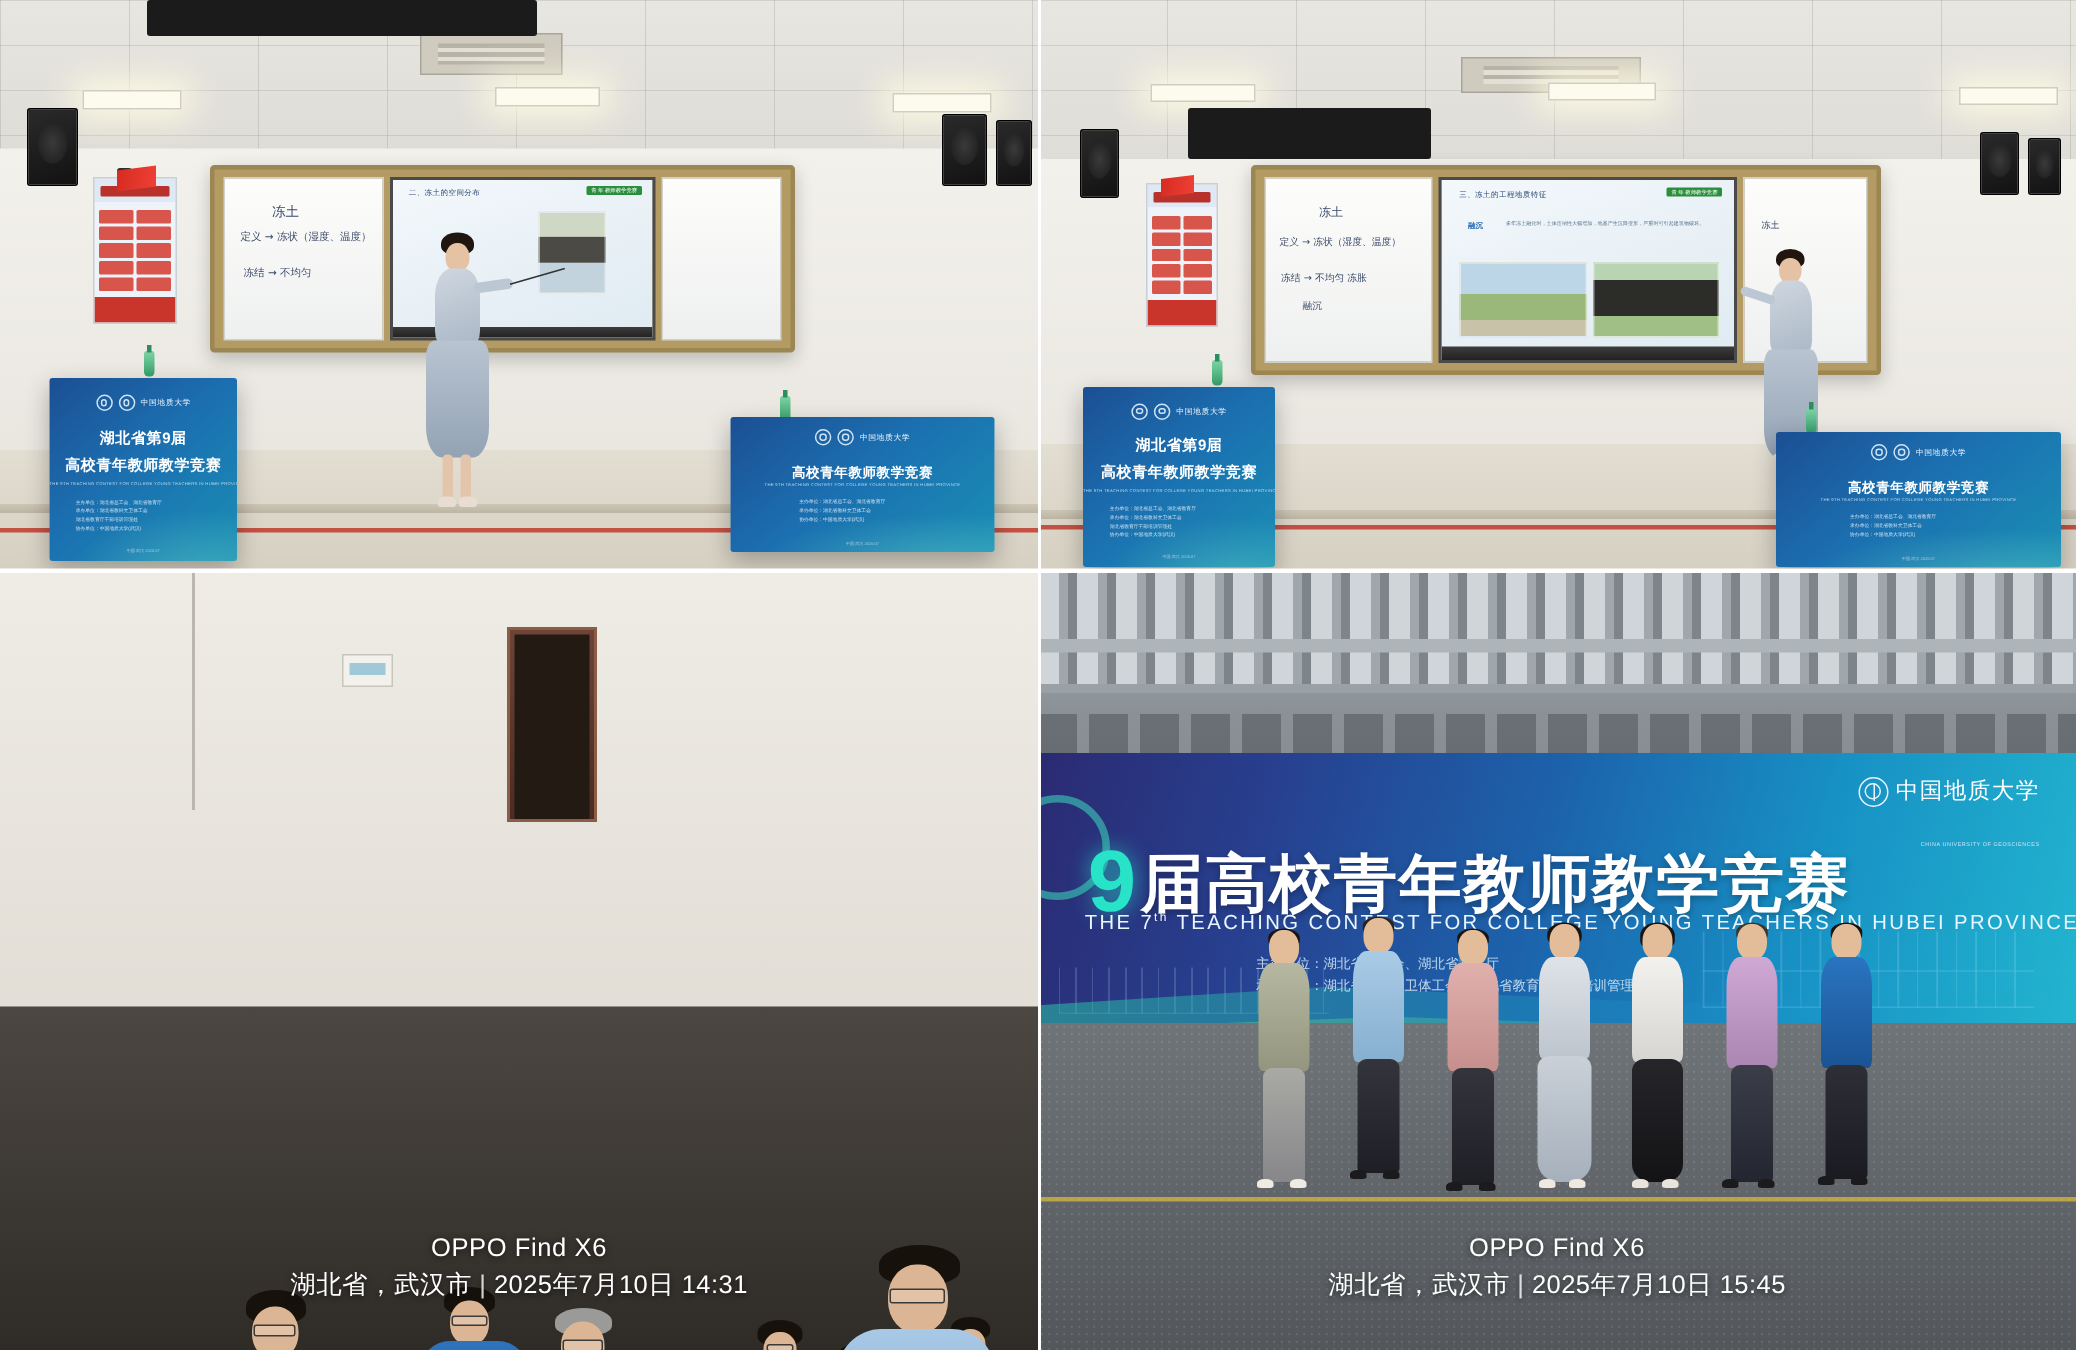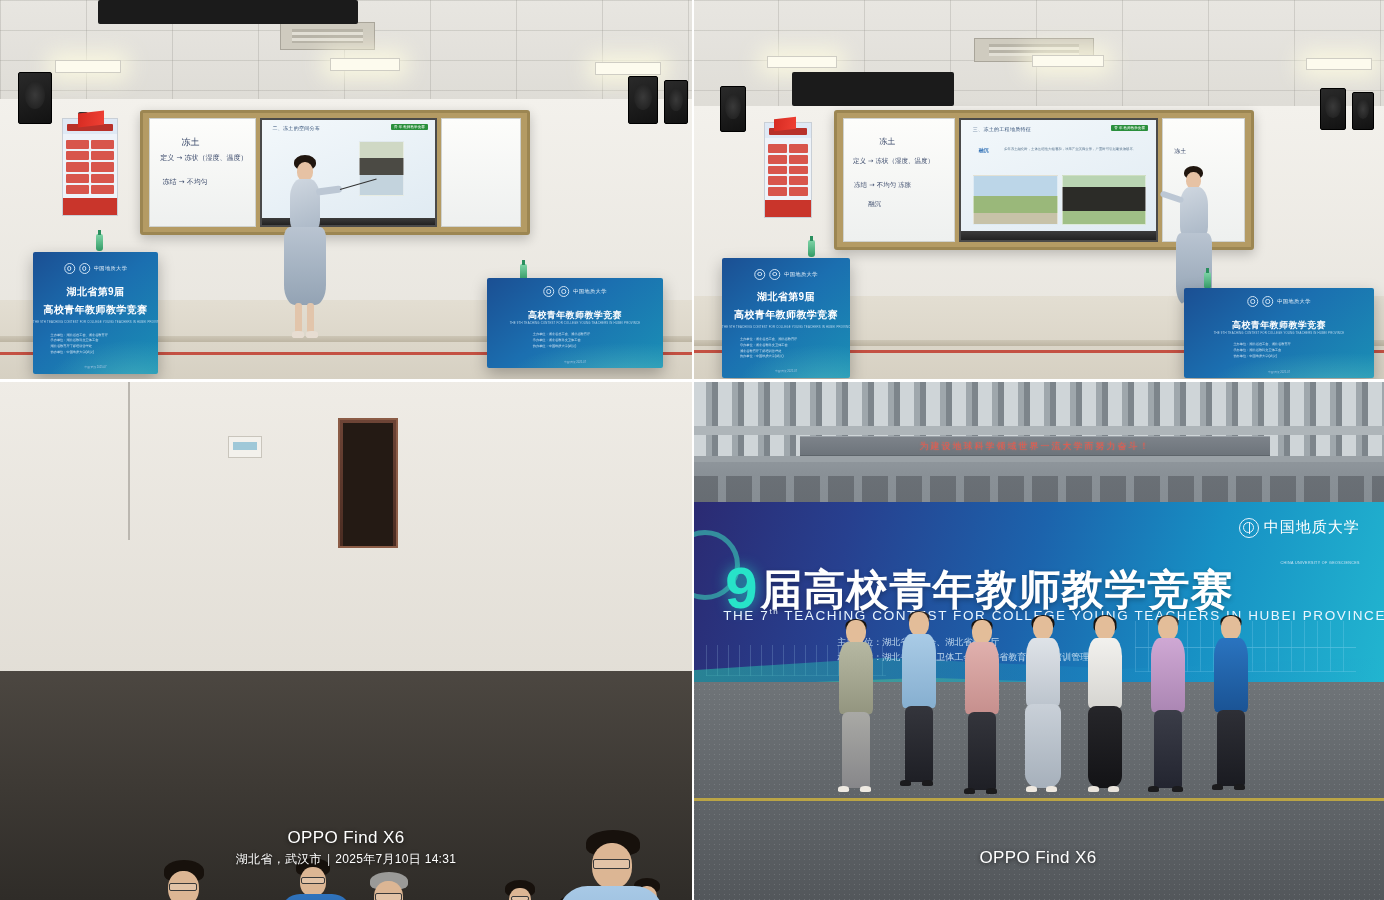--- a/index.html
+++ b/index.html
@@ -208,21 +208,21 @@
     width:21px; height:12px; border-radius:50% 50% 26% 26%; background:#191410; top:-1px; }
   .g-shirt { position:absolute; left:50%; transform:translateX(-50%); top:22px;
     width:34px; border-radius:26% 26% 8% 8%; }
   .g-pants { position:absolute; left:50%; transform:translateX(-50%);
     width:28px; border-radius:6px 6px 3px 3px; }
   .g-shoeL, .g-shoeR { position:absolute; width:11px; height:6px; border-radius:45% 45% 25% 25%; }
 
   .watermark { position:absolute; left:0; width:100%; text-align:center;
     color:#ffffff; text-shadow:0 1px 4px rgba(0,0,0,.65); pointer-events:none; }
   .wm-model { font-size:17px; letter-spacing:.4px; }
-  .wm-meta { font-size:12px; margin-top:3px; letter-spacing:.3px; }
+  .wm-meta { font-size:17px; margin-top:3px; letter-spacing:.3px; }
   .wm-sep { opacity:.8; margin:0 5px; }
   .gap-v { position:absolute; left:692px; top:0; width:2px; height:900px; background:#fff; z-index:30; }
   .gap-h { position:absolute; left:0; top:379px; width:1384px; height:3px; background:#fff; z-index:30; }
 </style>
 </head>
 <body>
 
 <div class="collage">
 
   <div class="photo">
@@ -499,23 +499,20 @@
       </div>
     </div>
   </div>
 
   <div class="photo">
     <div class="outdoor">
       <div class="bldg">
         <div class="columns"></div>
       </div>
       <div class="cornice" style="top:46px;height:9px;"></div>
-      <div class="red-banner" style="left:108px;top:56px;width:470px;height:20px;">
-        <span>为建设地球科学领域世界一流大学而努力奋斗！</span>
-      </div>
       <div class="cornice" style="top:76px;height:6px;background:#9aa1a6;"></div>
       <div style="position:absolute;left:0;top:82px;width:100%;height:50px;background:linear-gradient(#8e959b,#7b8288);"></div>
       <div style="position:absolute;left:0;top:96px;width:100%;height:26px;background:repeating-linear-gradient(90deg,#5d6268 0 26px,#8a9197 26px 34px);opacity:.7;"></div>
 
       <div class="bigbanner" style="left:0;top:122px;width:692px;height:198px;">
         <div class="bb-ring"></div>
         <div class="bb-city"></div>
         <div class="bb-city2"></div>
         <div class="bb-wave"></div>
         <div class="bb-wave2"></div>
@@ -596,19 +593,22 @@
         <div class="g-hair"></div>
           <div class="g-head"></div>
         <div class="g-shirt" style="height:74px;background:linear-gradient(#2a74c0,#1a5394);"></div>
         <div class="g-pants" style="top:94px;height:76px;background:linear-gradient(#2e2f36,#1a1b21);"></div>
         <div class="g-shoeL" style="left:4px;top:168px;background:#1b1b1d;"></div>
         <div class="g-shoeR" style="left:26px;top:168px;background:#1b1b1d;"></div>
       </div>
 
       <div class="watermark" style="bottom:32px;">
         <div class="wm-model">OPPO Find X6</div>
+        <div class="wm-meta">
+          <span>湖北省，武汉市</span><span class="wm-sep">|</span><span>2025年7月10日 15:45</span>
+        </div>
       </div>
     </div>
   </div>
 
   <div class="gap-v"></div>
   <div class="gap-h"></div>
 </div>
 
 </body></html>

